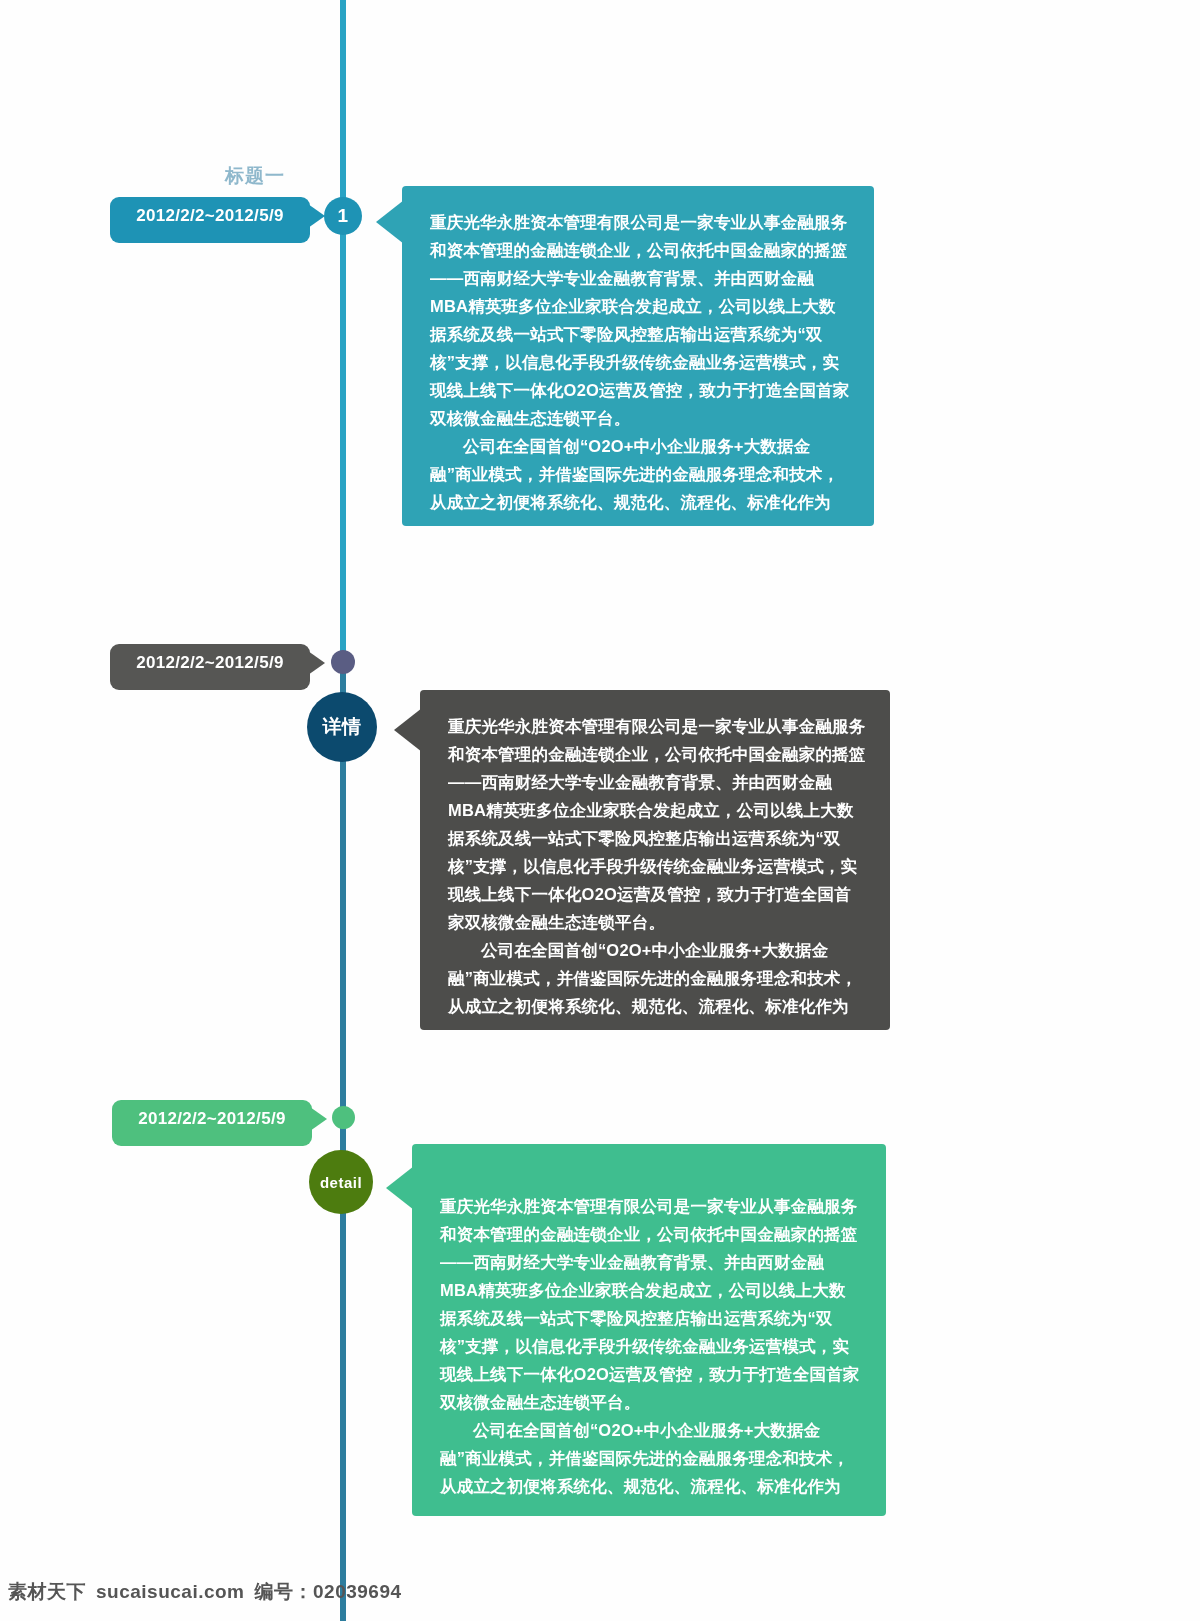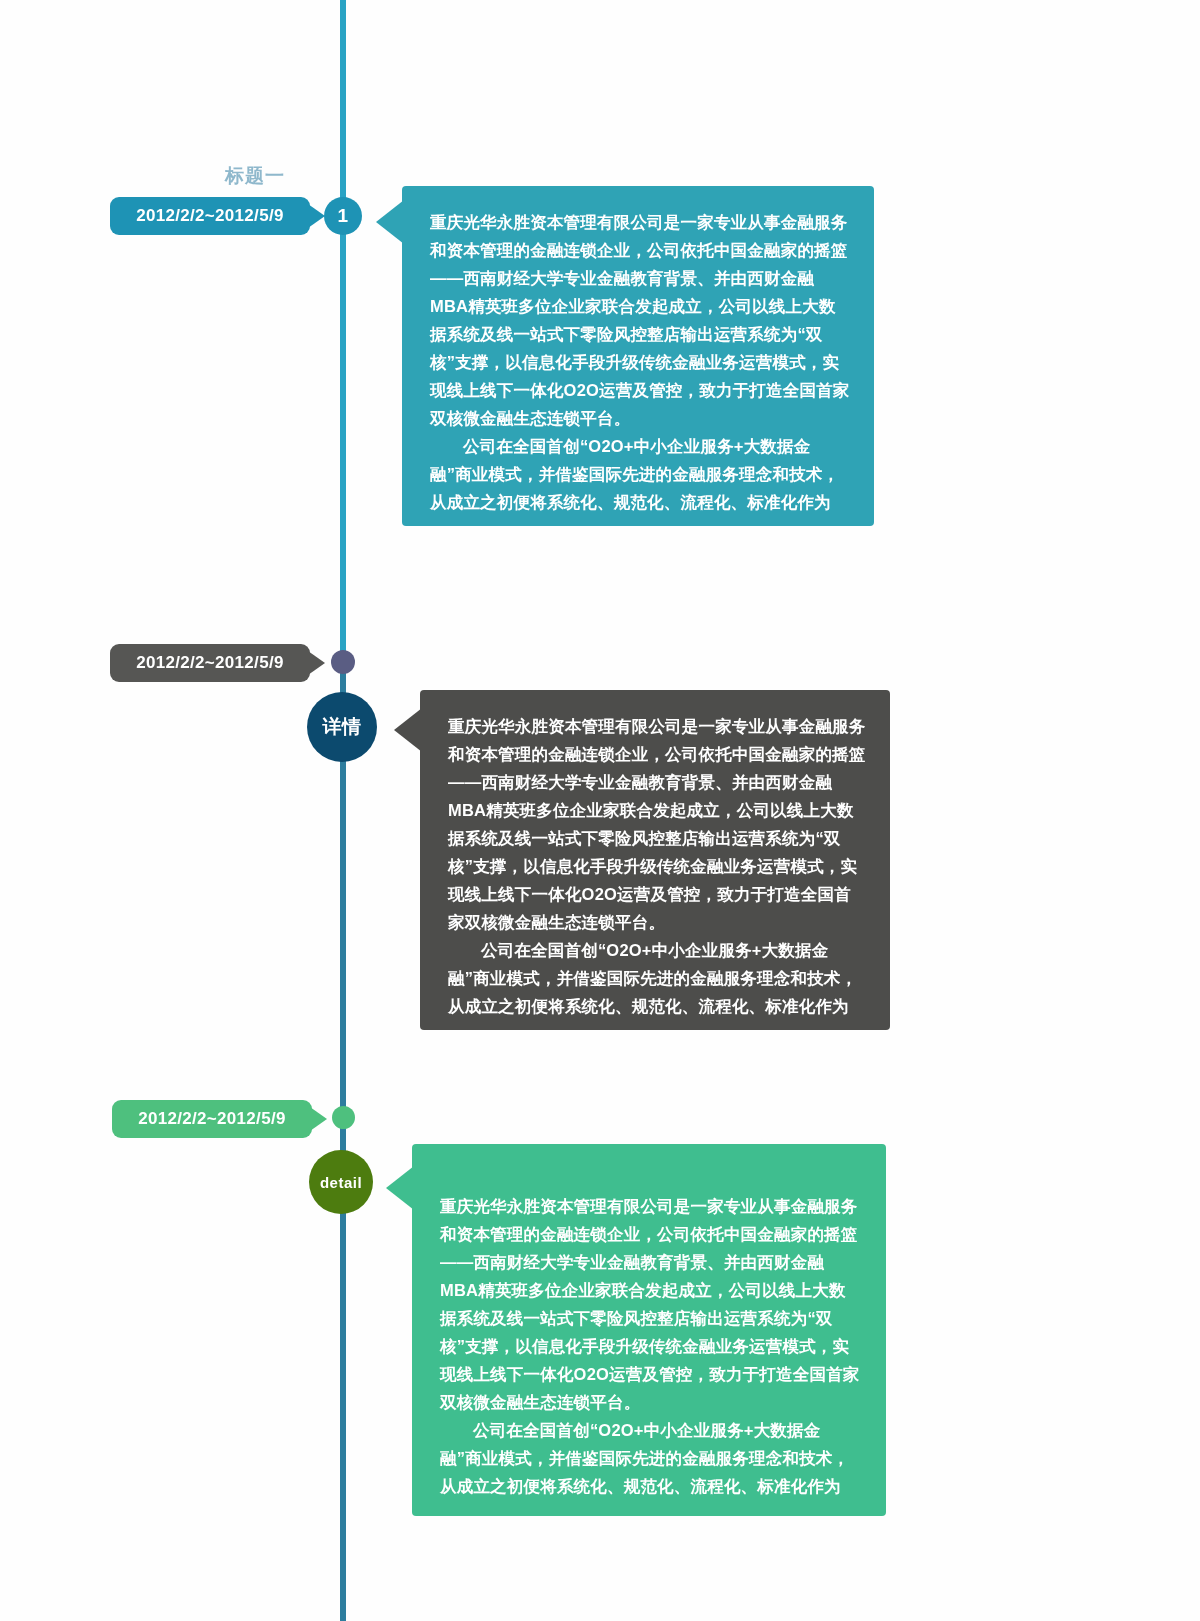--- a/index.html
+++ b/index.html
@@ -29,21 +29,21 @@
     font-size: 19px;
     font-weight: bold;
     color: #8fb8cc;
     letter-spacing: 1px;
     white-space: nowrap;
   }
 
   
   .date-pill {
     position: absolute;
-    height: 38px;
+    height: 46px;
     line-height: 38px;
     border-radius: 9px;
     color: #ffffff;
     font-size: 17px;
     font-weight: bold;
     text-align: center;
     white-space: nowrap;
     padding: 0 14px;
     letter-spacing: 0.3px;
   }
@@ -172,14 +172,17 @@
       <span>detail</span>
     </div>
 
     <div class="bubble" style="left:412px; top:1144px; width:474px; height:372px; background:#3fbe8f; padding-top:48px;">
       <span class="btail" style="top:22px; border-right:28px solid #3fbe8f;"></span>
       <p>重庆光华永胜资本管理有限公司是一家专业从事金融服务和资本管理的金融连锁企业，公司依托中国金融家的摇篮——西南财经大学专业金融教育背景、并由西财金融MBA精英班多位企业家联合发起成立，公司以线上大数据系统及线一站式下零险风控整店输出运营系统为“双核”支撑，以信息化手段升级传统金融业务运营模式，实现线上线下一体化O2O运营及管控，致力于打造全国首家双核微金融生态连锁平台。</p>
       <p class="indent">公司在全国首创“O2O+中小企业服务+大数据金融”商业模式，并借鉴国际先进的金融服务理念和技术，从成立之初便将系统化、规范化、流程化、标准化作为</p>
     </div>
   </div>
 
+  <div class="footer">
+    <span>素材天下</span><span class="fsep"></span><span>sucaisucai.com</span><span class="fsep"></span><span>编号：</span><span>02039694</span>
+  </div>
 
 </div>
 
 </body></html>

